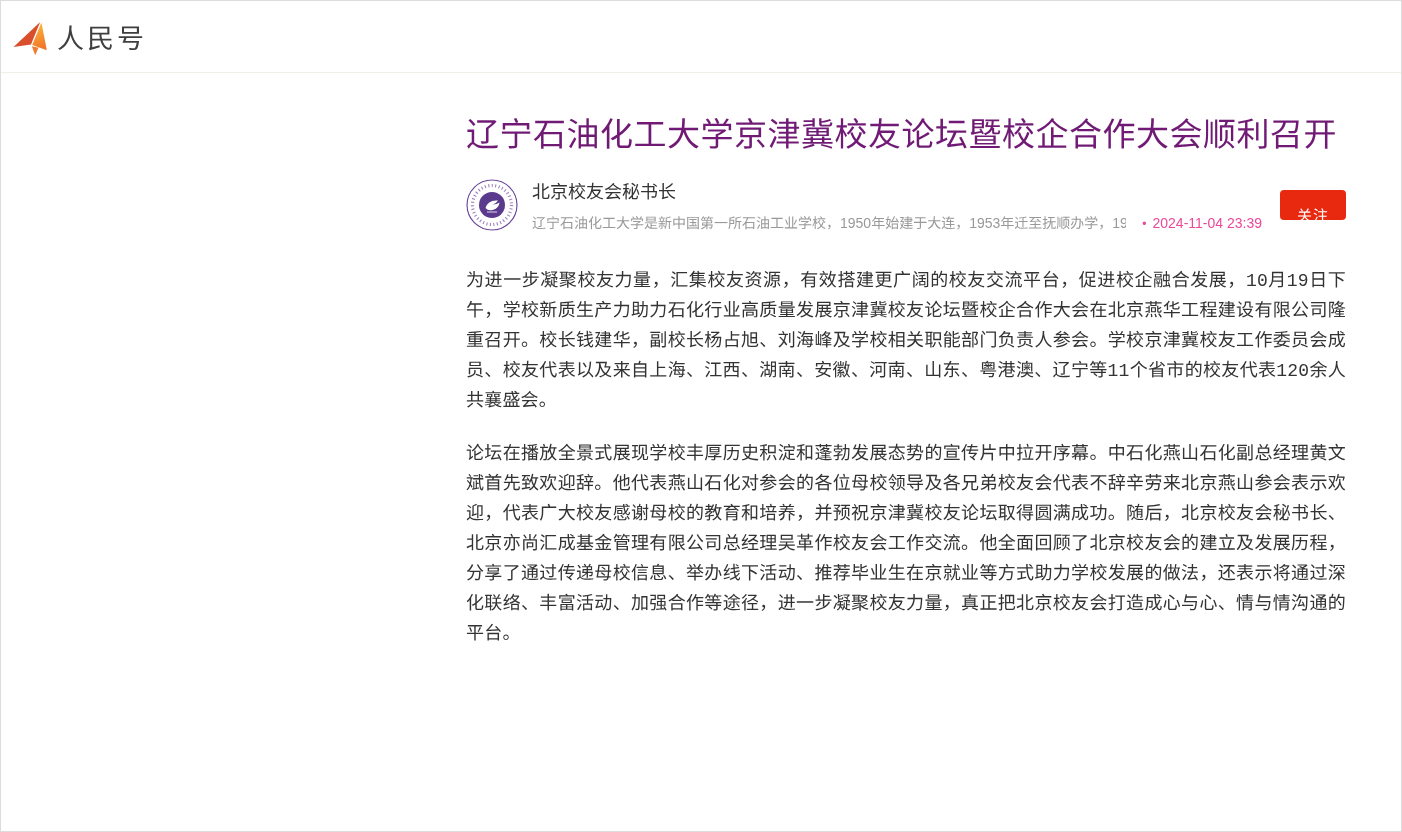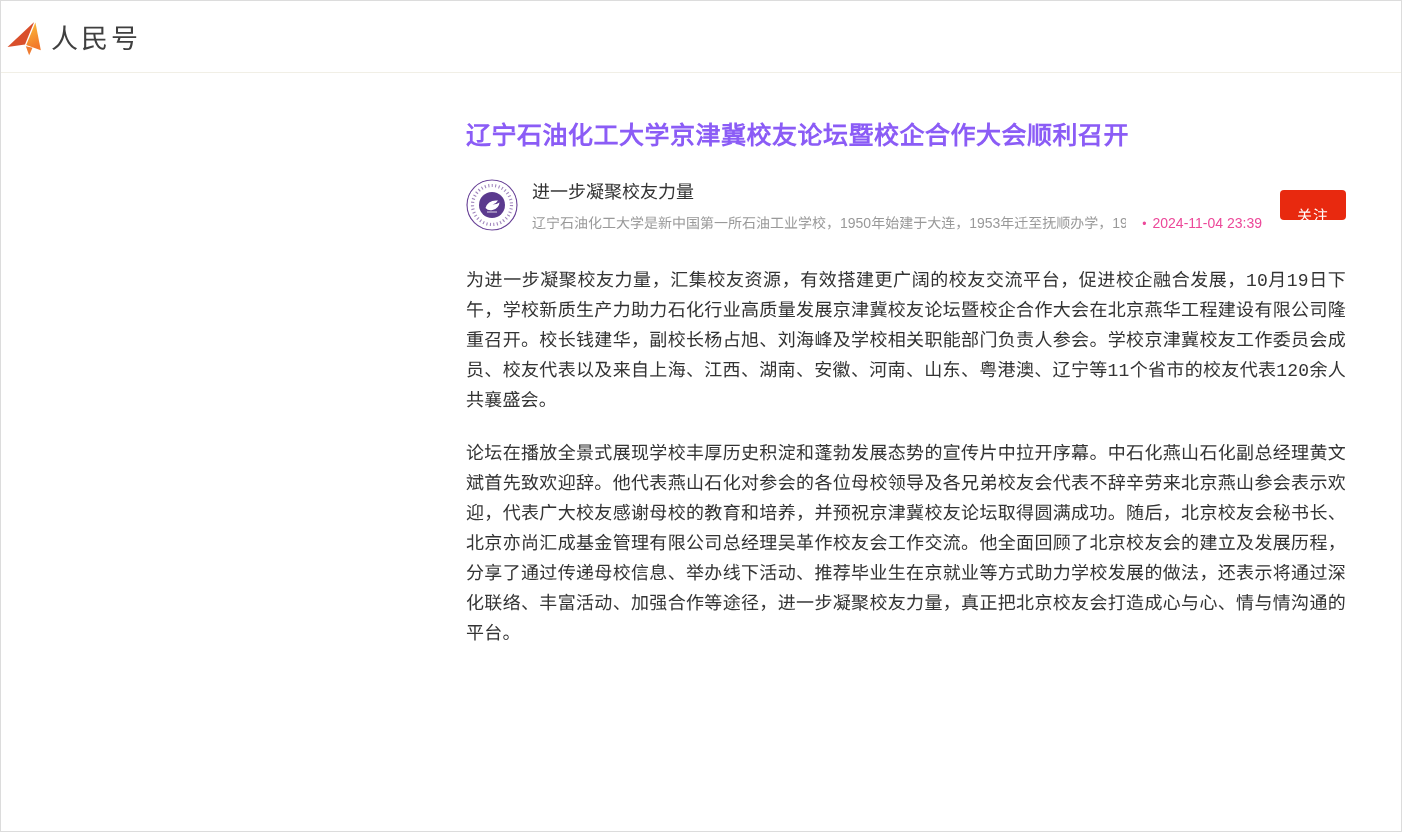--- a/index.html
+++ b/index.html
@@ -14,21 +14,21 @@
     border: 1px solid #dcdcdc;
     background: #ffffff;
     overflow: hidden;
   }
 
   
   .site-header {
     height: 72px;
     display: flex;
     align-items: center;
-    padding-left: 4px;
+    padding-left: 10px;
     background: #ffffff;
     border-bottom: 1px solid #f1efe6;
   }
   .logo {
     display: flex;
     align-items: center;
     cursor: pointer;
   }
   .logo-icon { width: 40px; height: 44px; display: block; }
   .logo-text {
@@ -39,24 +39,24 @@
     margin-left: 6px;
   }
 
   
   .article {
     width: 880px;
     margin-left: 465px;
     padding-top: 36px;
   }
   .article-title {
-    font-size: 25px;
+    font-size: 33px;
     line-height: 52px;
-    font-weight: 700;
-    color: #8b5cf6;
+    font-weight: 400;
+    color: #701a75;
     letter-spacing: 0.5px;
   }
 
   
   .author-row {
     display: flex;
     align-items: center;
     margin-top: 16px;
   }
   .avatar {
@@ -152,21 +152,21 @@
       <svg class="avatar" viewBox="0 0 52 52" aria-hidden="true">
         <circle cx="26" cy="26" r="25.5" fill="#ffffff"></circle>
         <circle cx="26" cy="26" r="25" fill="none" stroke="#6c4699" stroke-width="1.2"></circle>
         <circle cx="26" cy="26" r="19.5" fill="none" stroke="#8a68ad" stroke-width="3.2" stroke-dasharray="1.1,2.4" opacity="0.8"></circle>
         <circle cx="26" cy="26" r="13" fill="#5b3a8e"></circle>
         <path d="M19.5,29 Q22,20.5 32,21.5 Q30.5,24.5 26.5,25.5 Q31,25.5 33.5,23.5 Q33,29.5 26.5,31 Q22,32 19.5,29 Z" fill="#ffffff"></path>
         <path d="M21,33 L31,33" stroke="#ffffff" stroke-width="1" opacity="0.8"></path>
       </svg>
 
       <div class="author-info">
-        <div class="author-name">进一步凝聚校友力量</div>
+        <div class="author-name">北京校友会秘书长</div>
         <div class="author-meta">
           <span class="author-desc">辽宁石油化工大学是新中国第一所石油工业学校，1950年始建于大连，1953年迁至抚顺办学，1958年升格...</span>
           <span class="date-wrap"><span class="date-bullet">•</span><span>2024-11-04 23:39</span></span>
         </div>
       </div>
 
       <button class="follow-btn">关注</button>
     </div>
 
     <div class="article-body">

